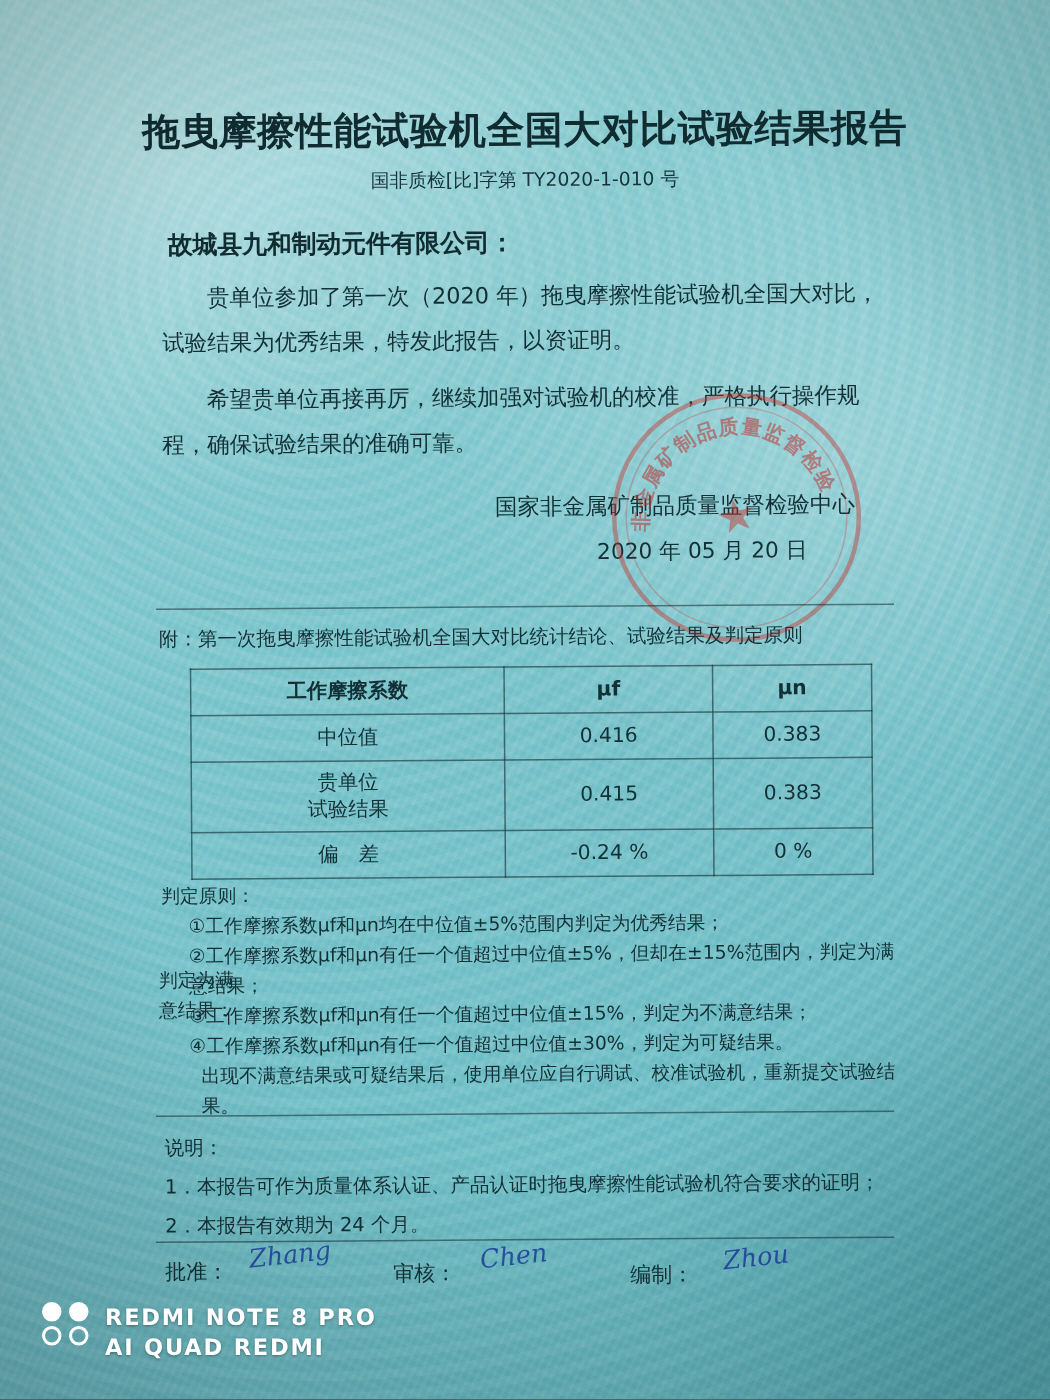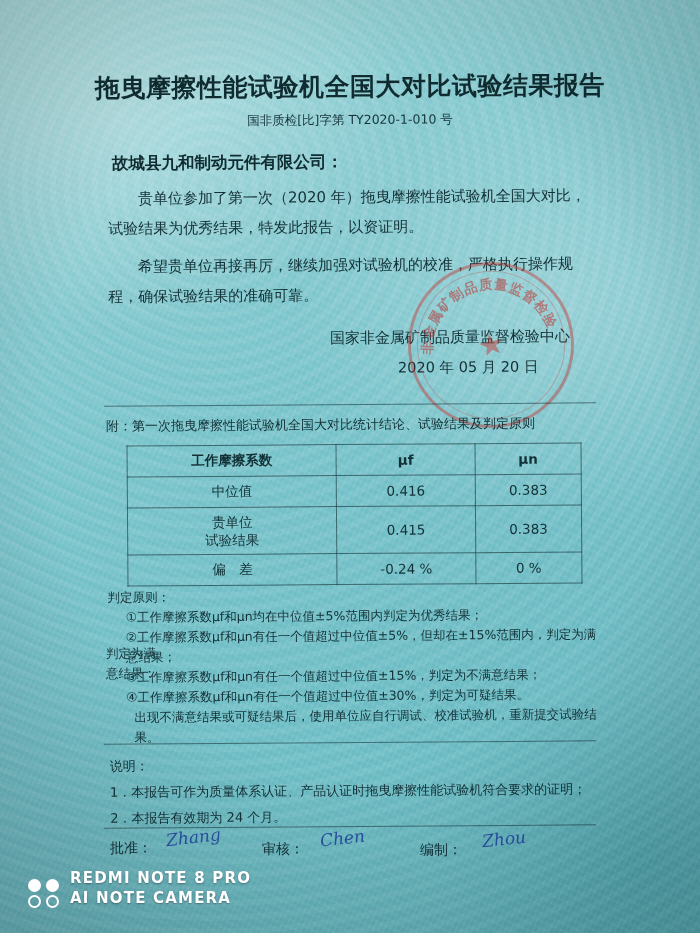--- a/index.html
+++ b/index.html
@@ -240,21 +240,21 @@
   }
   .ink.i1 { left: 56px; top: -12px; }
   .ink.i2 { left: 210px; top: -10px; }
   .ink.i3 { left: 372px; top: -8px; }
 
   
   .watermark {
     position: absolute;
     left: 28px; top: 868px;
     display: flex;
-    align-items: flex-end;
+    align-items: flex-start;
     gap: 11px;
     color: #ffffff;
   }
   .wm-logo { display: flex; flex-direction: column; gap: 3px; }
   .wm-dots { display: flex; gap: 5px; }
   .wm-dot {
     width: 13px; height: 13px; border-radius: 50%;
     background: #ffffff;
   }
   .wm-dot.ring { background: transparent; border: 2px solid #ffffff; box-sizing: border-box; }
@@ -369,17 +369,17 @@
         <div class="wm-dot"></div>
         <div class="wm-dot"></div>
       </div>
       <div class="wm-dots">
         <div class="wm-dot ring"></div>
         <div class="wm-dot ring"></div>
       </div>
     </div>
     <div class="wm-text">
       <span>REDMI NOTE 8 PRO</span>
-      <span>AI NOTE CAMERA</span>
+      <span>AI QUAD REDMI</span>
     </div>
   </div>
 
 </div>
 
 </body></html>

